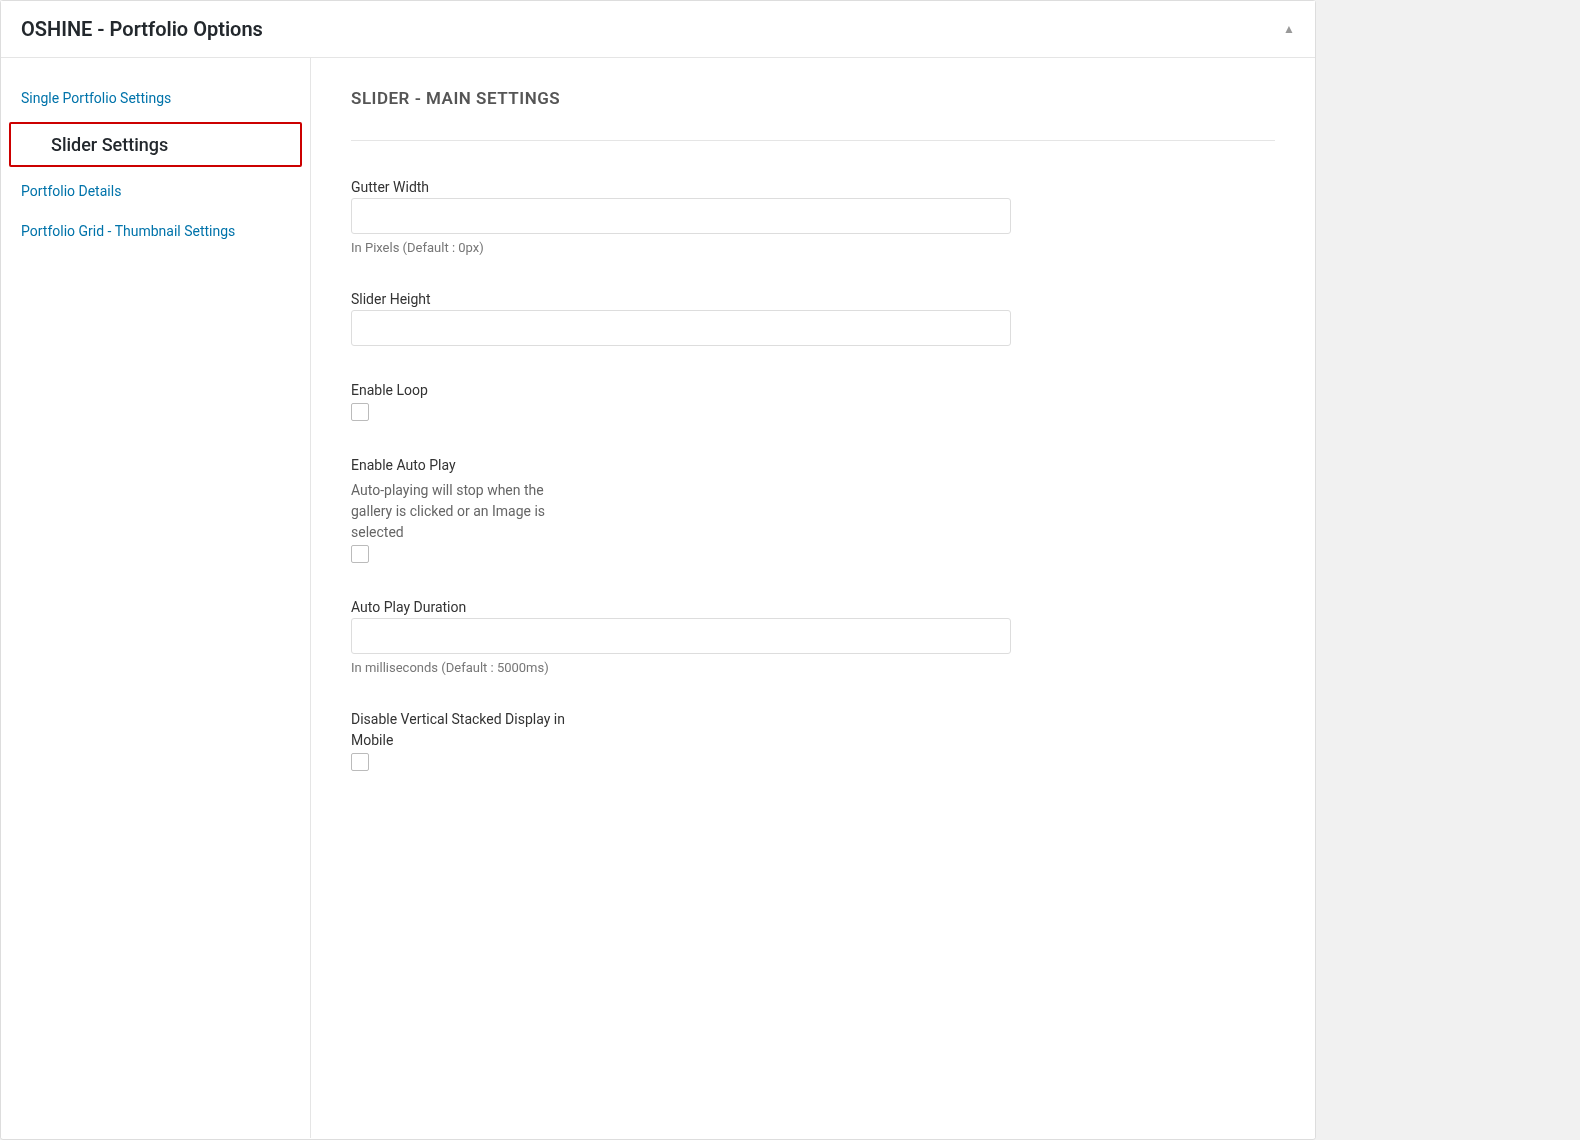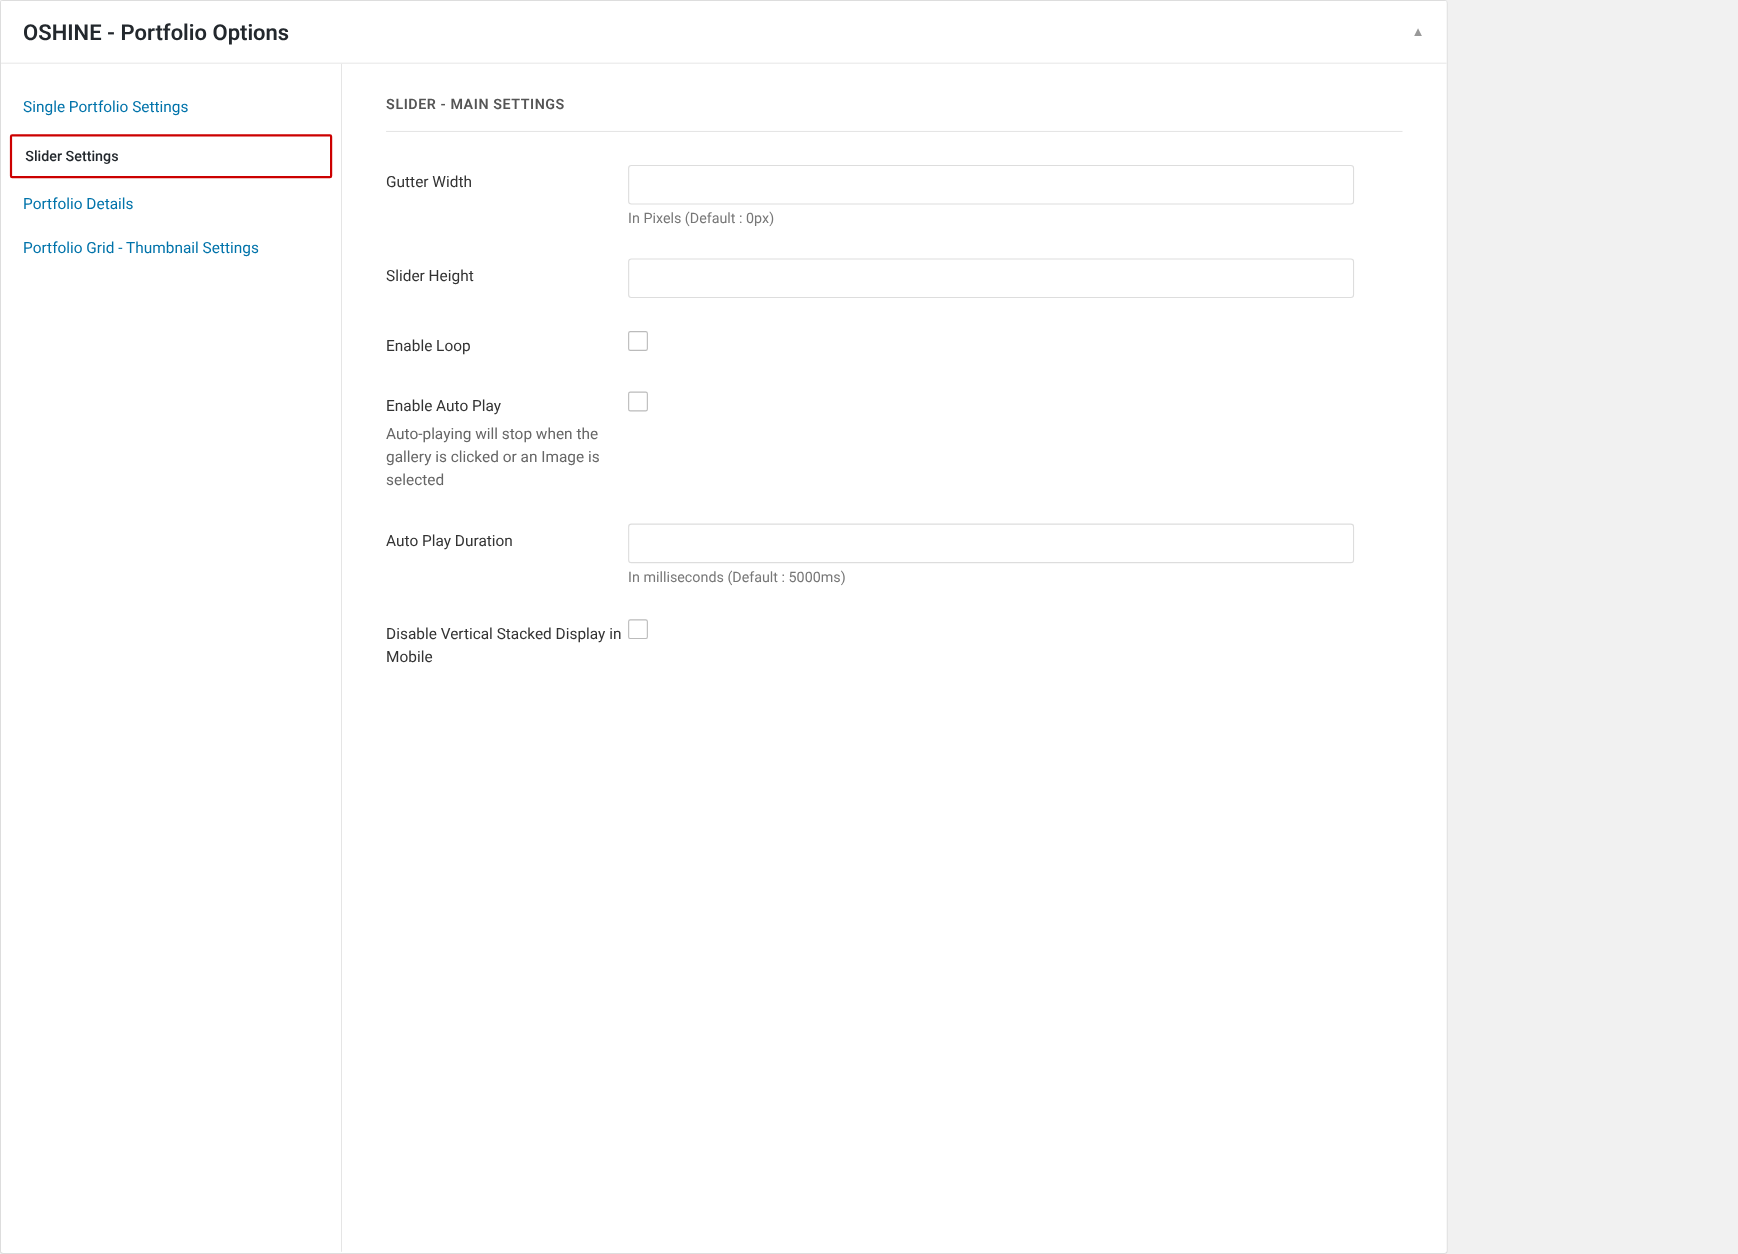--- a/index.html
+++ b/index.html
@@ -71,54 +71,56 @@
 
     .sidebar-item.active {
       border: 2px solid #cc0000;
       margin: 4px 8px;
       padding: 10px 12px;
       border-radius: 2px;
     }
 
     .sidebar-item.active span {
       color: #23282d;
-      font-size: 13px;
+      font-size: 18px;
       font-weight: 500;
+      margin-left: 28px;
     }
 
     
     .main-content {
       flex: 1;
       padding: 30px 40px;
       background: #fff;
     }
 
     .section-title {
-      font-size: 13px;
+      font-size: 17px;
       font-weight: 600;
       color: #555;
       letter-spacing: 0.5px;
-      margin-bottom: 16px;
+      margin-bottom: 32px;
       text-transform: uppercase;
     }
 
     .divider {
       border: none;
       border-top: 1px solid #e5e5e5;
       margin-bottom: 30px;
     }
 
     .settings-table {
       width: 100%;
     }
 
     .settings-row {
       display: flex;
       align-items: flex-start;
       margin-bottom: 28px;
+      flex-direction: column;
     }
 
     .settings-label {
       width: 220px;
       min-width: 220px;
       font-size: 14px;
       color: #333;
       padding-top: 6px;
       line-height: 1.5;
     }

